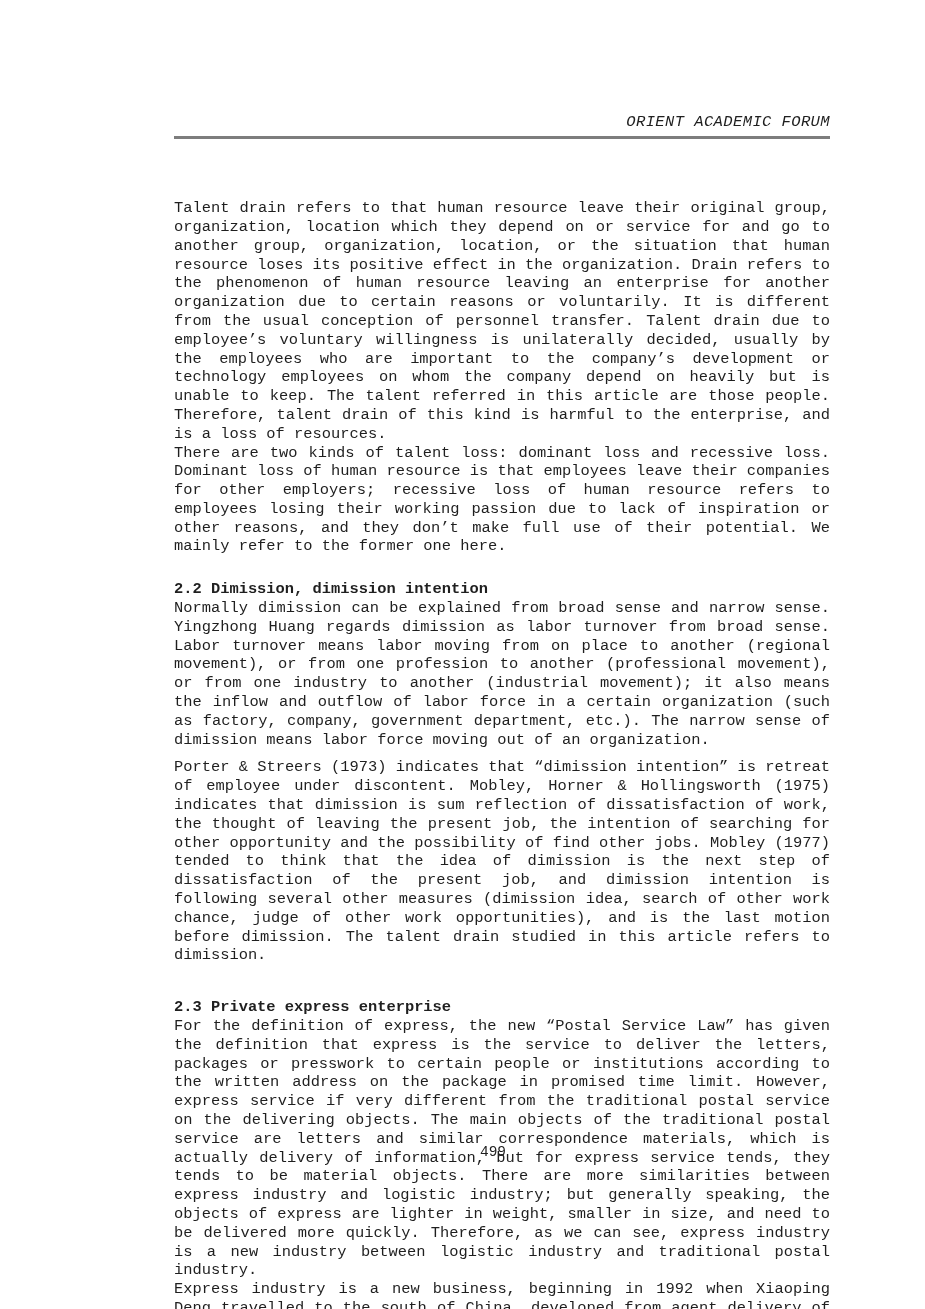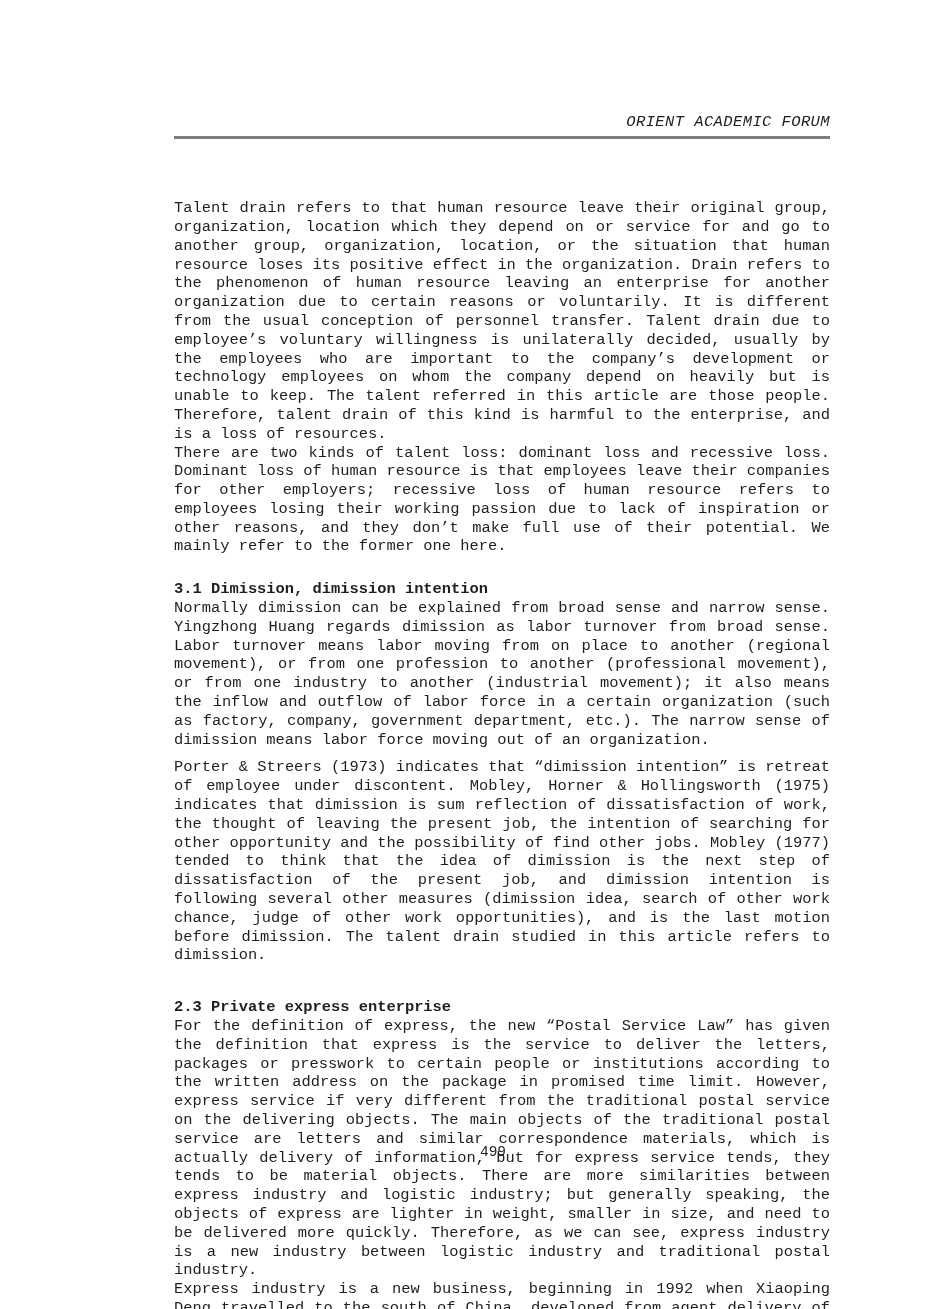--- a/index.html
+++ b/index.html
@@ -80,21 +80,21 @@
     <div class="page-header">
       <span class="journal-title">ORIENT ACADEMIC FORUM</span>
       <div class="header-rule"></div>
     </div>
 
     <div class="body-text">
       <p class="para">Talent drain refers to that human resource leave their original group, organization, location which they depend on or service for and go to another group, organization, location, or the situation that human resource loses its positive effect in the organization. Drain refers to the phenomenon of human resource leaving an enterprise for another organization due to certain reasons or voluntarily. It is different from the usual conception of personnel transfer. Talent drain due to employee’s voluntary willingness is unilaterally decided, usually by the employees who are important to the company’s development or technology employees on whom the company depend on heavily but is unable to keep. The talent referred in this article are those people. Therefore, talent drain of this kind is harmful to the enterprise, and is a loss of resources.</p>
 
       <p class="para">There are two kinds of talent loss: dominant loss and recessive loss. Dominant loss of human resource is that employees leave their companies for other employers; recessive loss of human resource refers to employees losing their working passion due to lack of inspiration or other reasons, and they don’t make full use of their potential. We mainly refer to the former one here.</p>
 
-      <h3 class="section-heading">3.1 Dimission, dimission intention</h3>
+      <h3 class="section-heading">2.2 Dimission, dimission intention</h3>
 
       <p class="para">Normally dimission can be explained from broad sense and narrow sense. Yingzhong Huang regards dimission as labor turnover from broad sense. Labor turnover means labor moving from on place to another (regional movement), or from one profession to another (professional movement), or from one industry to another (industrial movement); it also means the inflow and outflow of labor force in a certain organization (such as factory, company, government department, etc.). The narrow sense of dimission means labor force moving out of an organization.</p>
 
       <p class="para para-spaced">Porter &amp; Streers (1973) indicates that “dimission intention” is retreat of employee under discontent. Mobley, Horner &amp; Hollingsworth (1975) indicates that dimission is sum reflection of dissatisfaction of work, the thought of leaving the present job, the intention of searching for other opportunity and the possibility of find other jobs. Mobley (1977) tended to think that the idea of dimission is the next step of dissatisfaction of the present job, and dimission intention is following several other measures (dimission idea, search of other work chance, judge of other work opportunities), and is the last motion before dimission. The talent drain studied in this article refers to dimission.</p>
 
       <h3 class="section-heading big-gap">2.3 Private express enterprise</h3>
 
       <p class="para">For the definition of express, the new “Postal Service Law” has given the definition that express is the service to deliver the letters, packages or presswork to certain people or institutions according to the written address on the package in promised time limit. However, express service if very different from the traditional postal service on the delivering objects. The main objects of the traditional postal service are letters and similar correspondence materials, which is actually delivery of information, but for express service tends, they tends to be material objects.  There are more similarities between express industry and logistic industry; but generally speaking, the objects of express are lighter in weight, smaller in size, and need to be delivered more quickly. Therefore, as we can see, express industry is a new industry between logistic industry and traditional postal industry.</p>
 
       <p class="para">Express industry is a new business, beginning in 1992 when Xiaoping Deng travelled to the south of China, developed from agent delivery of documents or samples for customers, such as Shentong Express, Tiantian Express, Shunfeng Express and so on. The private express enterprises have broken the monopoly of EMS. Private express enterprise are mainly composed of large-scale enterprises, such as Shunfeng Express, ZJS Express, Shentong Express, all of whose business have expanded to all over the country graduallysince they got a firm position in this industry, and small scale express enterprises, which are more flexible but disorderly in management, mainly dealing with local express service in certain areas or that within one province.</p>

